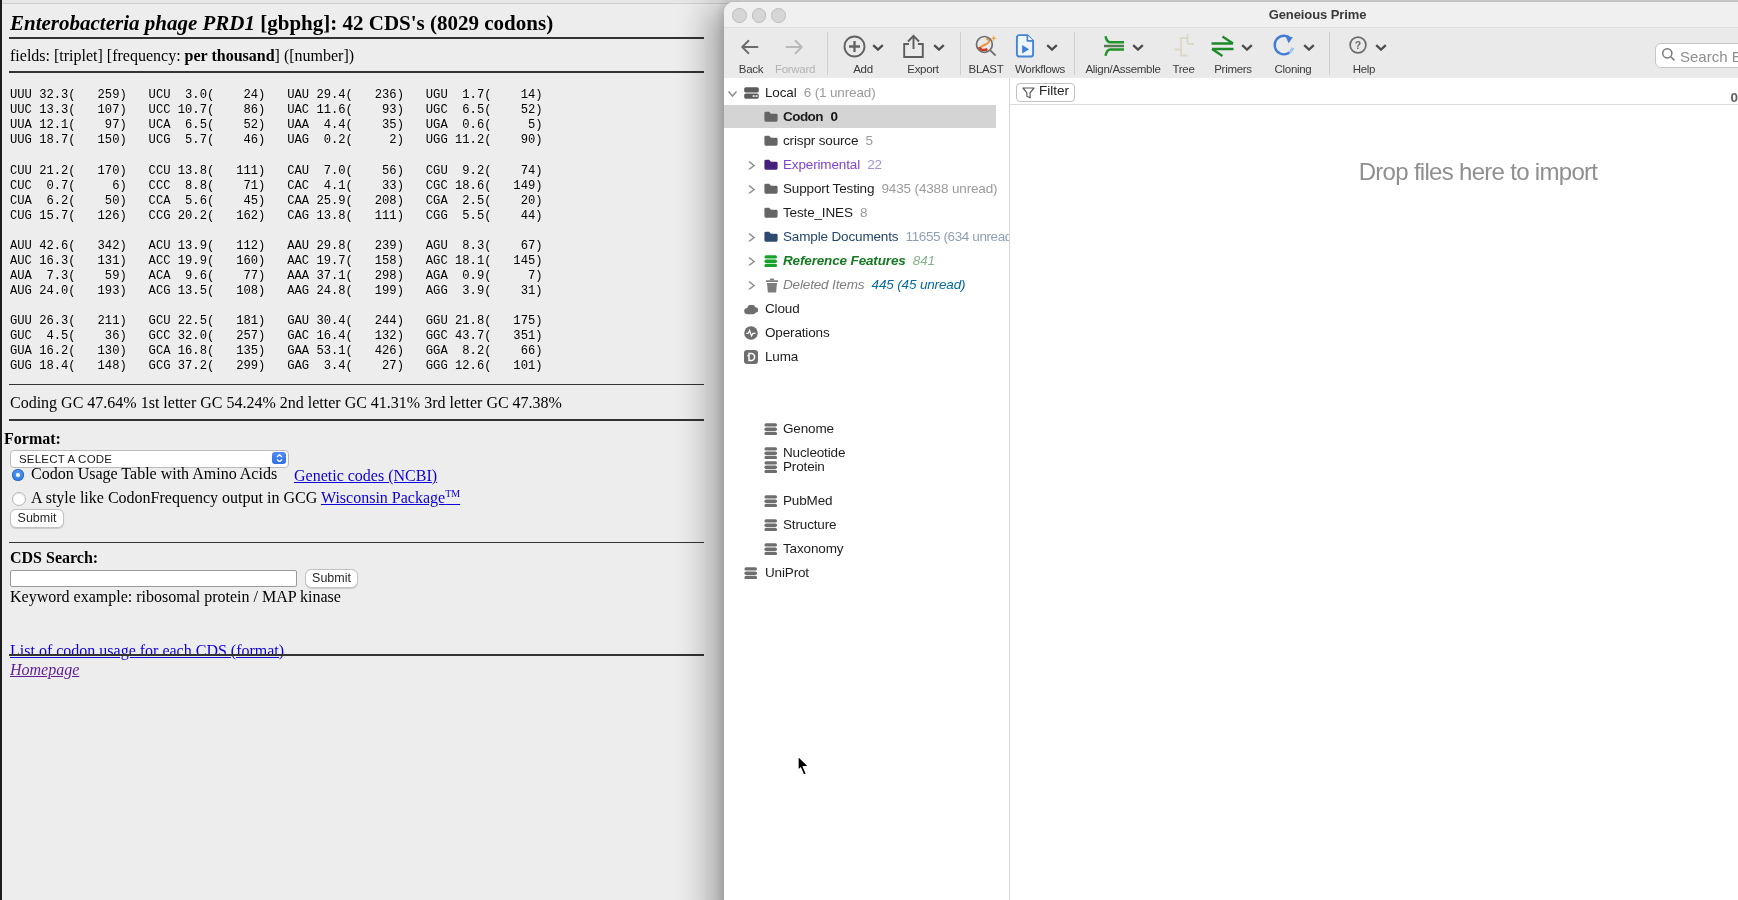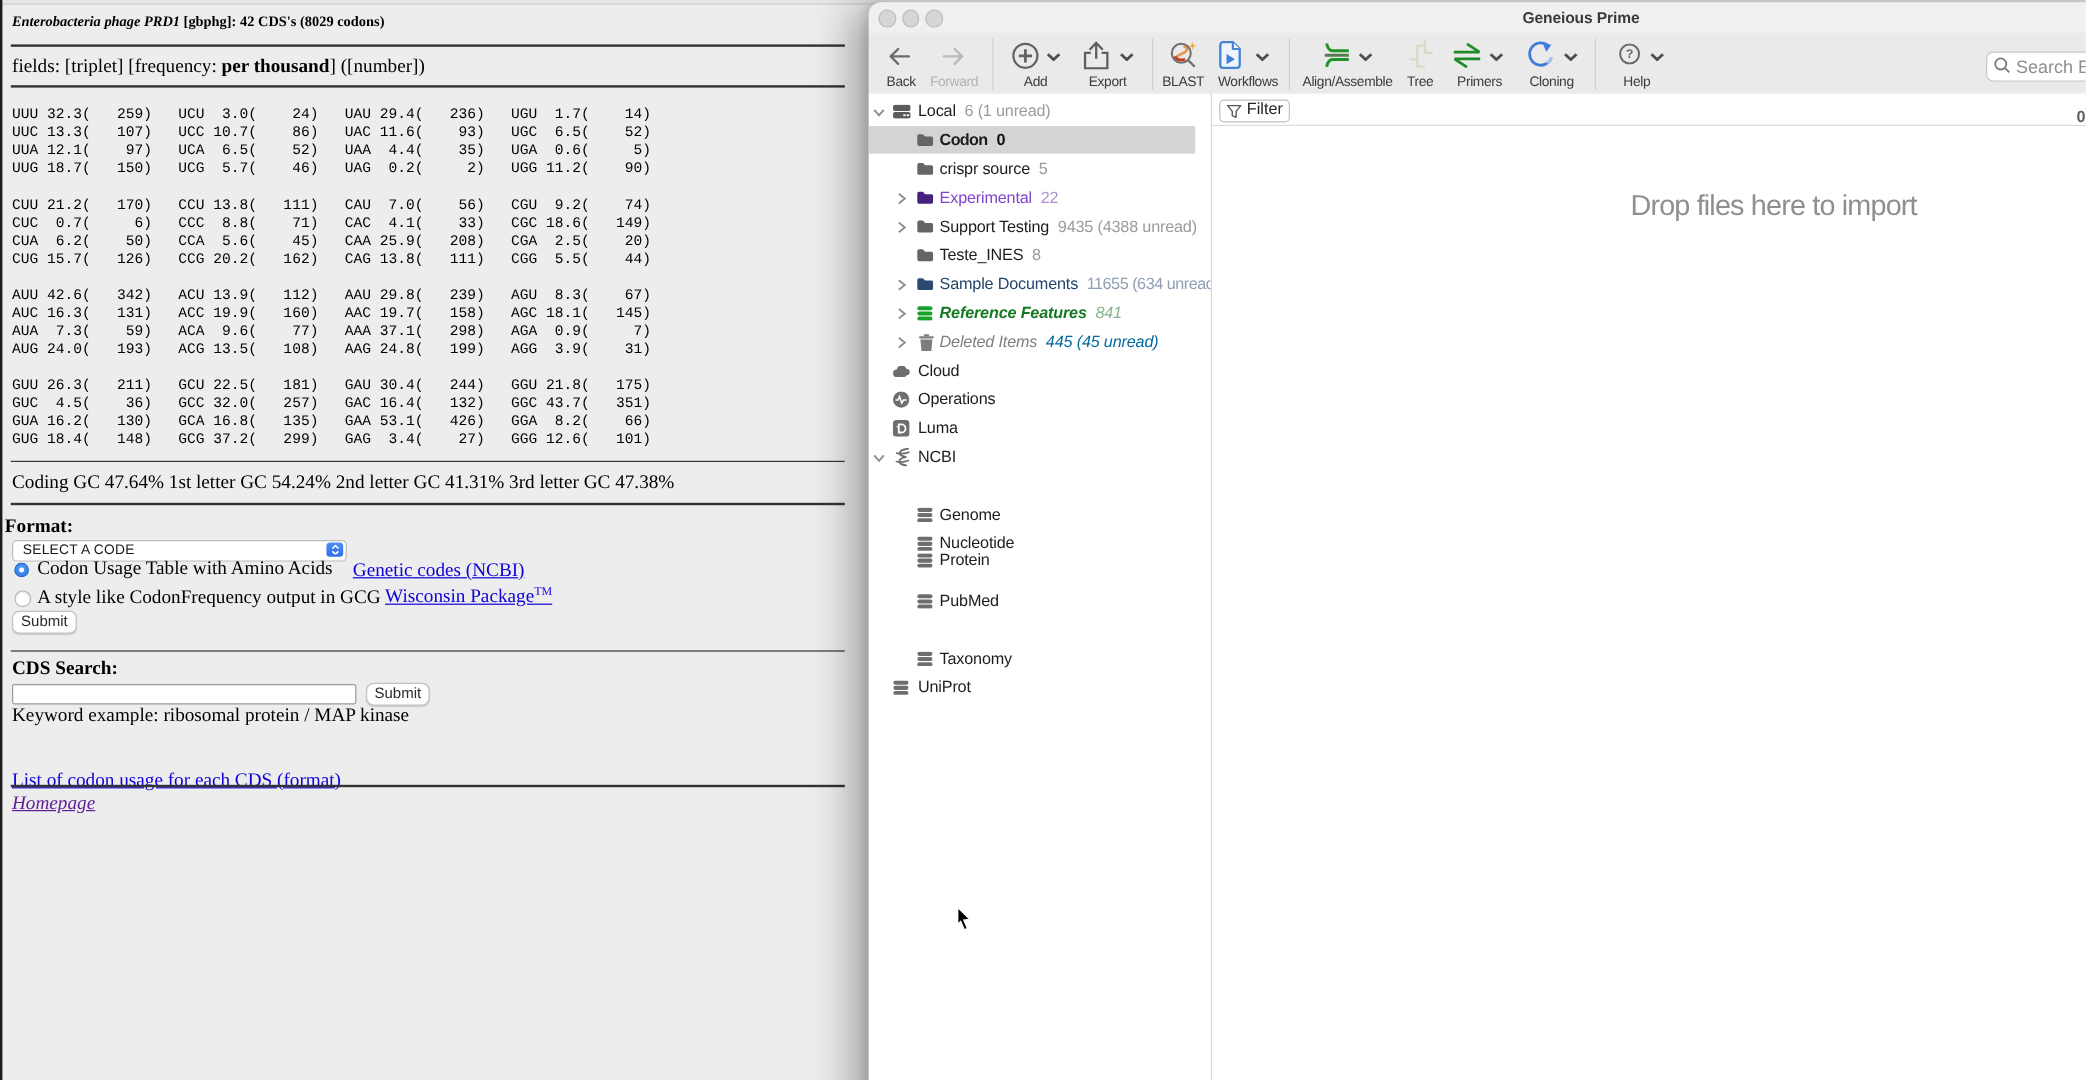--- a/index.html
+++ b/index.html
@@ -28,21 +28,21 @@
 .srow{position:absolute;left:0;width:285px;height:24px;}
 .srow .txt{position:absolute;top:4px;font-size:13.5px;color:#1d1d1d;letter-spacing:-0.15px;white-space:nowrap;}
 .srow .cnt{color:#9b9b9b;font-weight:normal;font-style:normal;}
 .chev{position:absolute;}
 #dropmsg{position:absolute;left:634px;top:156px;width:240px;text-align:center;font-size:24px;letter-spacing:-0.7px;color:#8f8f8f;white-space:nowrap;}
 </style>
 </head>
 <body>
 <div id="page">
 <div style="position:absolute;left:0;top:0;width:740px;height:2.5px;background:#e6e6e6;border-bottom:1px solid #cfcfcf;"></div>
-<div class="abs" style="left:10px;top:10.5px;font-size:12px;font-weight:bold;"><i>Enterobacteria phage PRD1</i> [gbphg]: 42 CDS's (8029 codons)</div>
+<div class="abs" style="left:10px;top:10.5px;font-size:21px;font-weight:bold;"><i>Enterobacteria phage PRD1</i> [gbphg]: 42 CDS's (8029 codons)</div>
 <div class="hr" style="top:37px;"></div>
 <div class="abs ser16" style="left:10px;top:47px;">fields: [triplet] [frequency: <b>per thousand</b>] ([number])</div>
 <div class="hr" style="top:71px;"></div>
 <pre id="codons">UUU 32.3(   259)   UCU  3.0(    24)   UAU 29.4(   236)   UGU  1.7(    14)
 UUC 13.3(   107)   UCC 10.7(    86)   UAC 11.6(    93)   UGC  6.5(    52)
 UUA 12.1(    97)   UCA  6.5(    52)   UAA  4.4(    35)   UGA  0.6(     5)
 UUG 18.7(   150)   UCG  5.7(    46)   UAG  0.2(     2)   UGG 11.2(    90)
 
 CUU 21.2(   170)   CCU 13.8(   111)   CAU  7.0(    56)   CGU  9.2(    74)
 CUC  0.7(     6)   CCC  8.8(    71)   CAC  4.1(    33)   CGC 18.6(   149)
@@ -281,30 +281,20 @@
  <span class="txt" style="left:41px;">Operations</span>
 </div>
 <div class="srow" style="top:267px;">
  <svg class="chev" style="left:20px;top:5px;" width="14" height="14" viewBox="0 0 14 14">
           <rect x="0" y="0" width="14" height="14" rx="3.2" fill="#6e6e6e"></rect>
           <path d="M5 3.6 h2.2 a3.4 3.4 0 0 1 0 6.8 h-2.2 z" stroke="#fff" stroke-width="1.5" fill="none"></path>
           <path d="M5 5.6 h-1.7" stroke="#fff" stroke-width="1.3"></path>
         </svg>
  <span class="txt" style="left:41px;">Luma</span>
 </div>
-<div class="srow" style="top:291px;">
- <svg class="chev" style="left:3px;top:8.5px;" width="11" height="8" viewBox="0 0 11 8">
-          <path d="M1.5 1.5 L5.5 6 L9.5 1.5" stroke="#8f8f8f" stroke-width="1.6" fill="none"></path>
-        </svg>
- <svg class="chev" style="left:21px;top:4px;" width="14" height="16" viewBox="0 0 14 16">
-          <path d="M11.6 1 C3 2.2 2.6 6.6 10.2 7.9 C2.8 9.2 2.4 13.6 10 14.9" stroke="#6e6e6e" stroke-width="1.6" fill="none" stroke-linecap="round"></path>
-          <path d="M12.4 3.8 C9 5.2 5.6 5.4 2.4 4.6 M12 10.8 C8.6 12.2 5.2 12.4 2 11.6" stroke="#6e6e6e" stroke-width="1.4" fill="none" stroke-linecap="round"></path>
-        </svg>
- <span class="txt" style="left:41px;">NCBI</span>
-</div>
 <div class="srow" style="top:339px;">
  <svg class="chev" style="left:40px;top:5.8px;" width="13.5" height="12.6" viewBox="0 0 15 14">
           <g fill="#6e6e6e">
             <rect x="0.5" y="0.2" width="14" height="3.8" rx="1.9"></rect>
             <rect x="0.5" y="5" width="14" height="3.8" rx="1.9"></rect>
             <rect x="0.5" y="9.8" width="14" height="3.8" rx="1.9"></rect>
           </g>
         </svg>
  <span class="txt" style="left:59px;">Genome</span>
 </div>
@@ -330,20 +320,30 @@
 </div>
 <div class="srow" style="top:411px;">
  <svg class="chev" style="left:40px;top:5.8px;" width="13.5" height="12.6" viewBox="0 0 15 14">
           <g fill="#6e6e6e">
             <rect x="0.5" y="0.2" width="14" height="3.8" rx="1.9"></rect>
             <rect x="0.5" y="5" width="14" height="3.8" rx="1.9"></rect>
             <rect x="0.5" y="9.8" width="14" height="3.8" rx="1.9"></rect>
           </g>
         </svg>
  <span class="txt" style="left:59px;">PubMed</span>
+</div>
+<div class="srow" style="top:435px;">
+ <svg class="chev" style="left:40px;top:5.8px;" width="13.5" height="12.6" viewBox="0 0 15 14">
+          <g fill="#6e6e6e">
+            <rect x="0.5" y="0.2" width="14" height="3.8" rx="1.9"></rect>
+            <rect x="0.5" y="5" width="14" height="3.8" rx="1.9"></rect>
+            <rect x="0.5" y="9.8" width="14" height="3.8" rx="1.9"></rect>
+          </g>
+        </svg>
+ <span class="txt" style="left:59px;">Structure</span>
 </div>
 <div class="srow" style="top:459px;">
  <svg class="chev" style="left:40px;top:5.8px;" width="13.5" height="12.6" viewBox="0 0 15 14">
           <g fill="#6e6e6e">
             <rect x="0.5" y="0.2" width="14" height="3.8" rx="1.9"></rect>
             <rect x="0.5" y="5" width="14" height="3.8" rx="1.9"></rect>
             <rect x="0.5" y="9.8" width="14" height="3.8" rx="1.9"></rect>
           </g>
         </svg>
  <span class="txt" style="left:59px;">Taxonomy</span>

